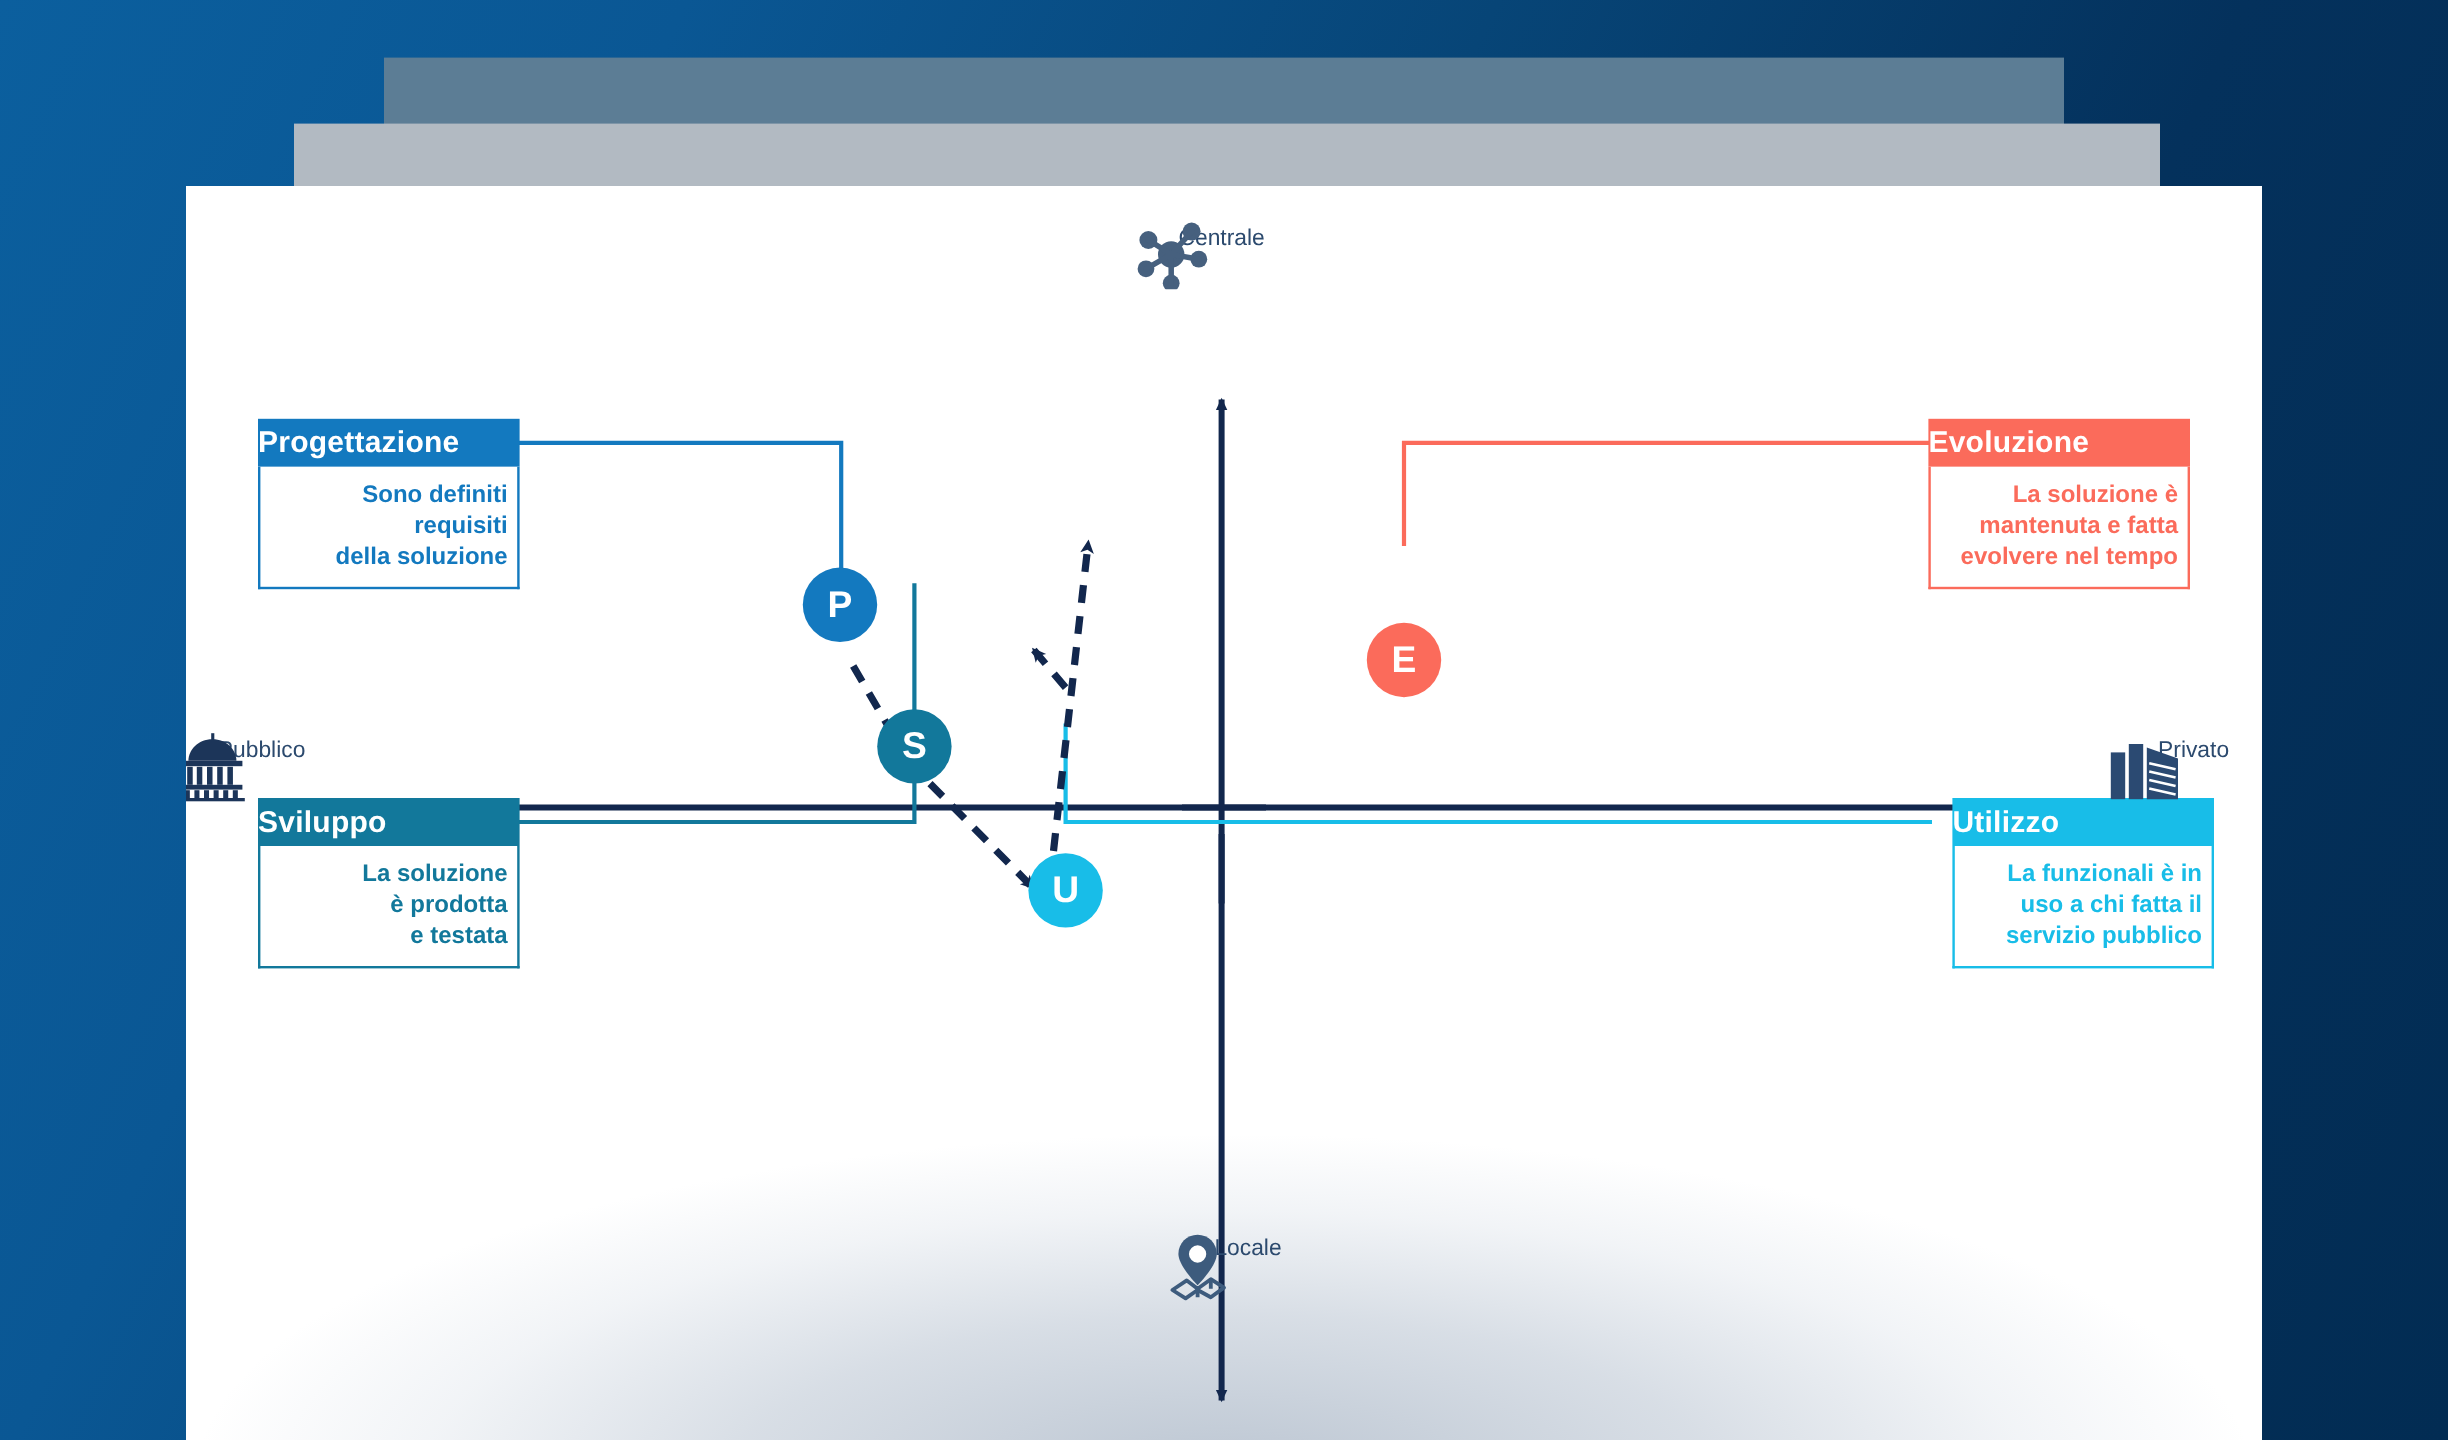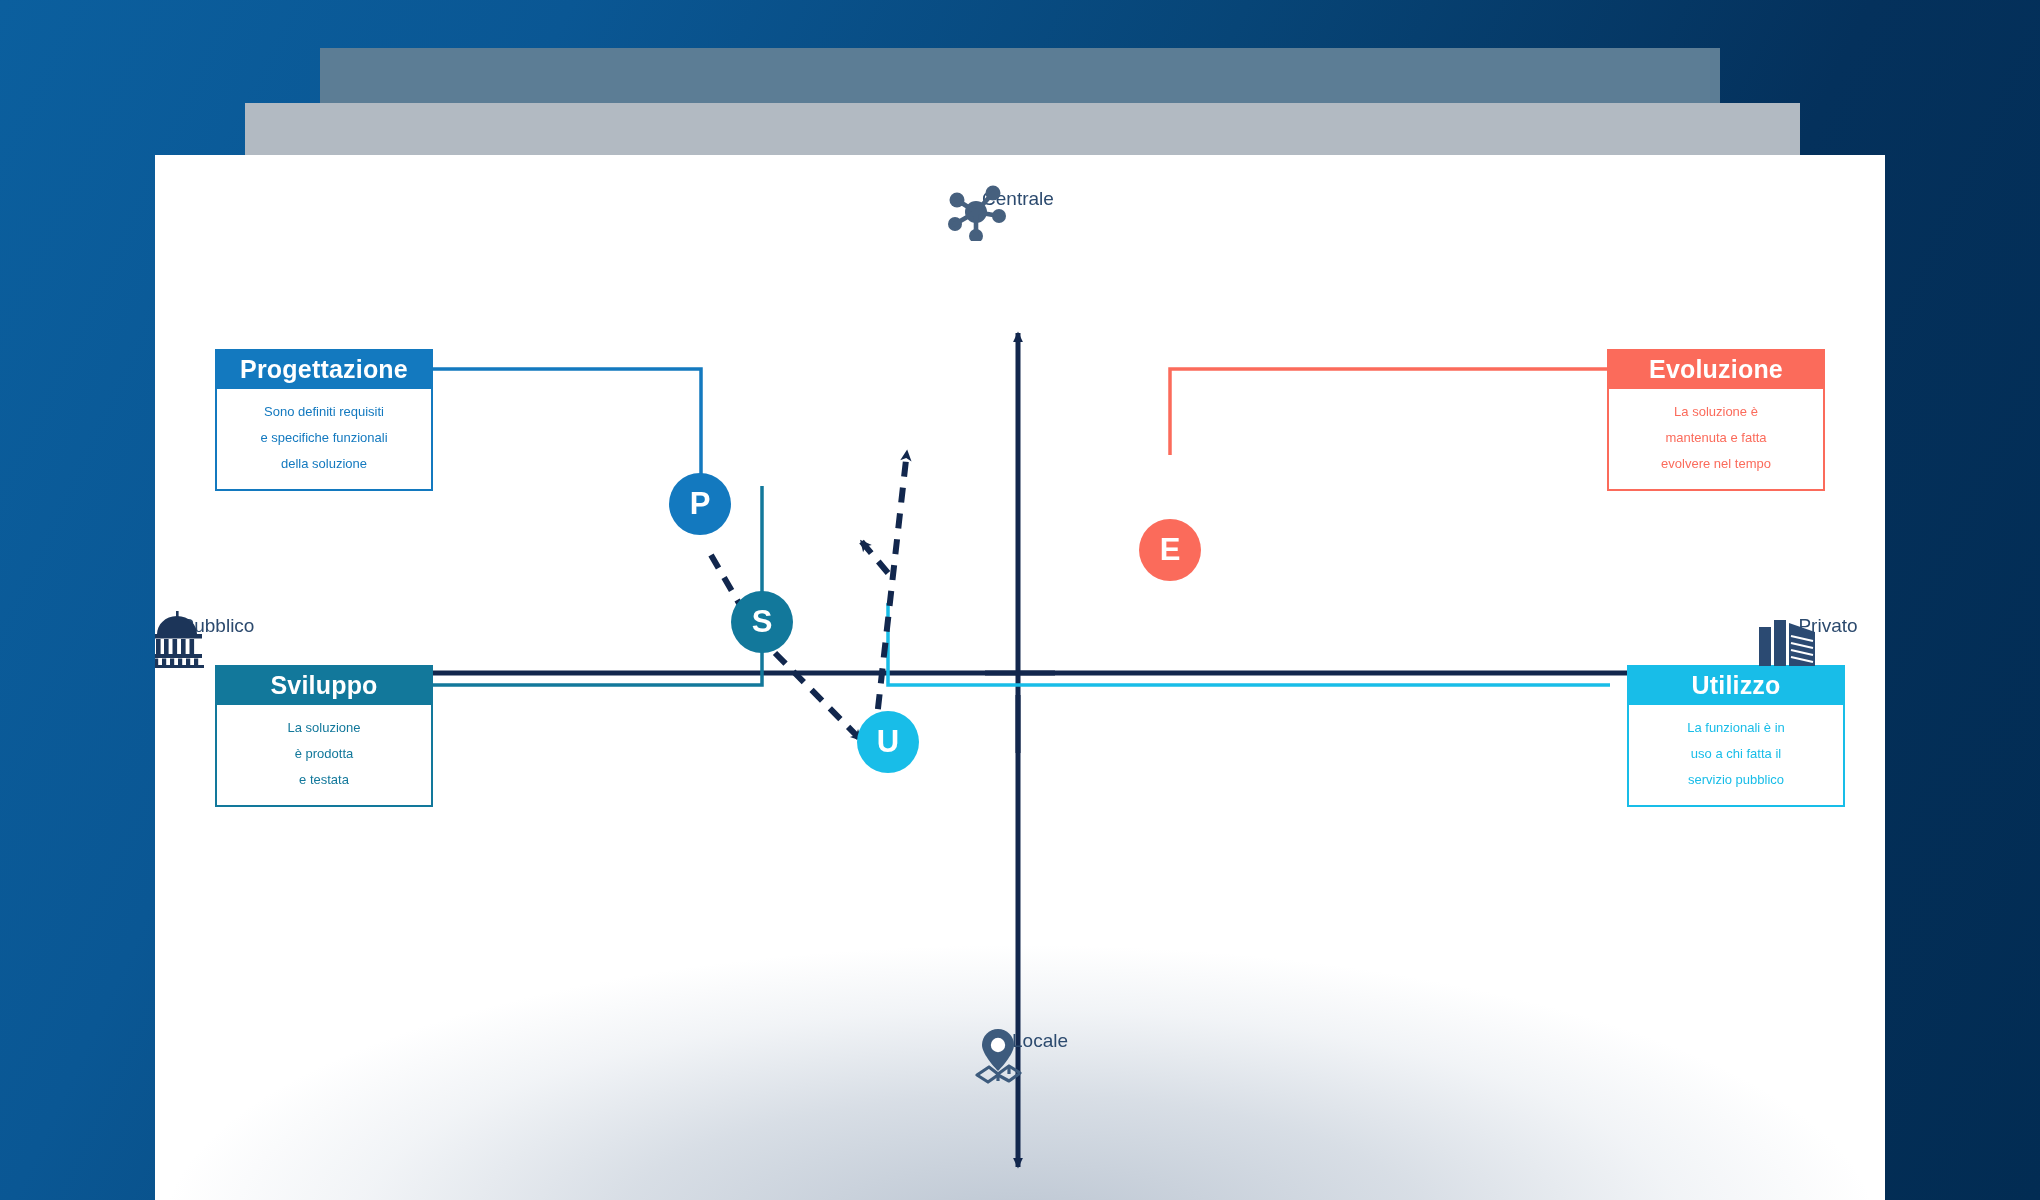--- a/index.html
+++ b/index.html
@@ -33,26 +33,26 @@
     pointer-events:none;
   }
 
   
   .diagram{position:absolute;inset:0;}
   .diagram svg{position:absolute;left:0;top:0;}
 
   
   .infobox{position:absolute;display:flex;flex-direction:column;}
   .infobox .hdr{
-    height:40px;line-height:40px;text-align:center;
+    height:40px;line-height:40px;
     color:#ffffff;font-weight:bold;font-size:25px;letter-spacing:.2px;
   }
   .infobox .body{
     background:#ffffff;border-style:solid;border-width:0 2px 2px 2px;
-    text-align:center;font-weight:normal;font-size:13px;line-height:26px;
+    text-align:right;font-weight:bold;font-size:20px;line-height:26px;
     padding:10px 8px 12px 8px;
   }
 
   
   .node{
     position:absolute;border-radius:50%;
     display:flex;align-items:center;justify-content:center;
     color:#fff;font-weight:bold;font-size:31px;
   }
 
@@ -114,21 +114,20 @@
             <path d="M0.5,0.8 L12,6.5 L0.5,12.2 L3.4,6.5 Z" fill="#12274d"></path>
           </marker>
         </defs>
         <path d="M 720 580 L 752 296" fill="none" stroke="#12274d" stroke-width="6" stroke-dasharray="15 11" marker-end="url(#flowArrow2)"></path>
       </svg>
 
       <div class="infobox" style="left:60px;top:194px;width:218px;">
         <div class="hdr" style="background:#1379bf;">Progettazione</div>
         <div class="body" style="border-color:#1379bf;color:#1379bf;">
           <div>Sono definiti requisiti</div>
-          <div>e specifiche funzionali</div>
           <div>della soluzione</div>
         </div>
       </div>
 
       <div class="infobox" style="left:1452px;top:194px;width:218px;">
         <div class="hdr" style="background:#fb6b5b;">Evoluzione</div>
         <div class="body" style="border-color:#fb6b5b;color:#fb6b5b;">
           <div>La soluzione è</div>
           <div>mantenuta e fatta</div>
           <div>evolvere nel tempo</div>

